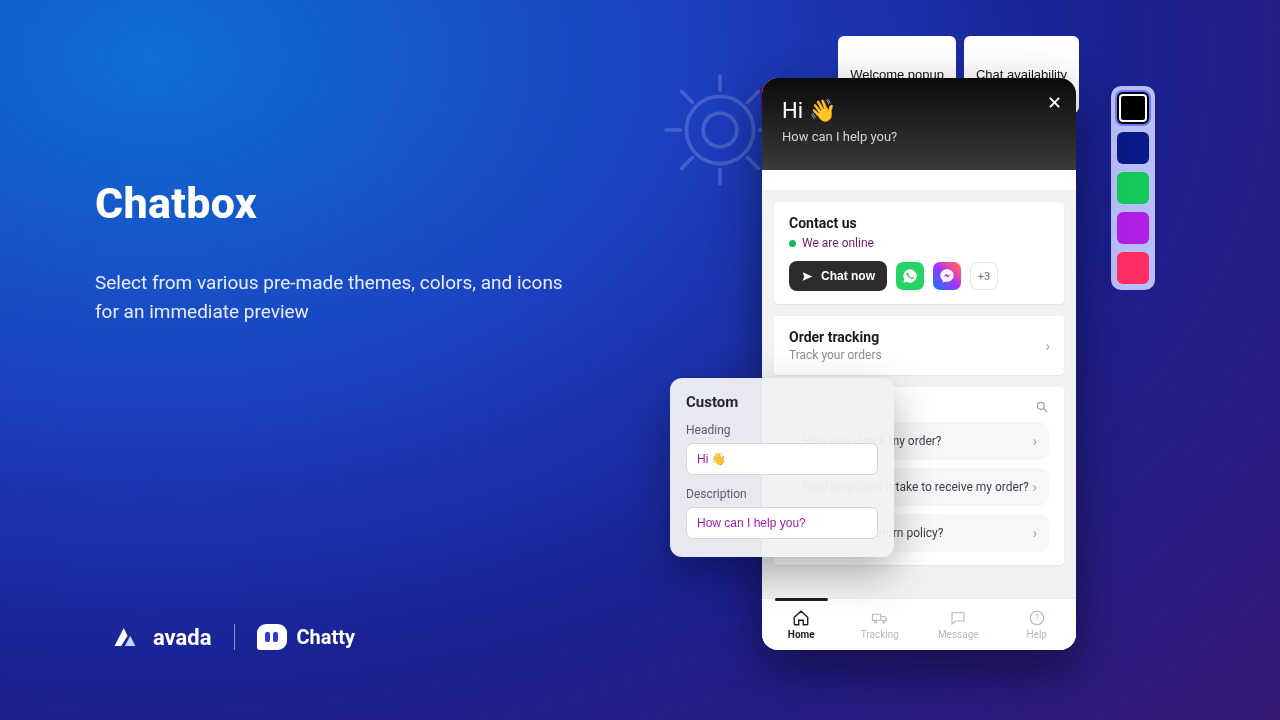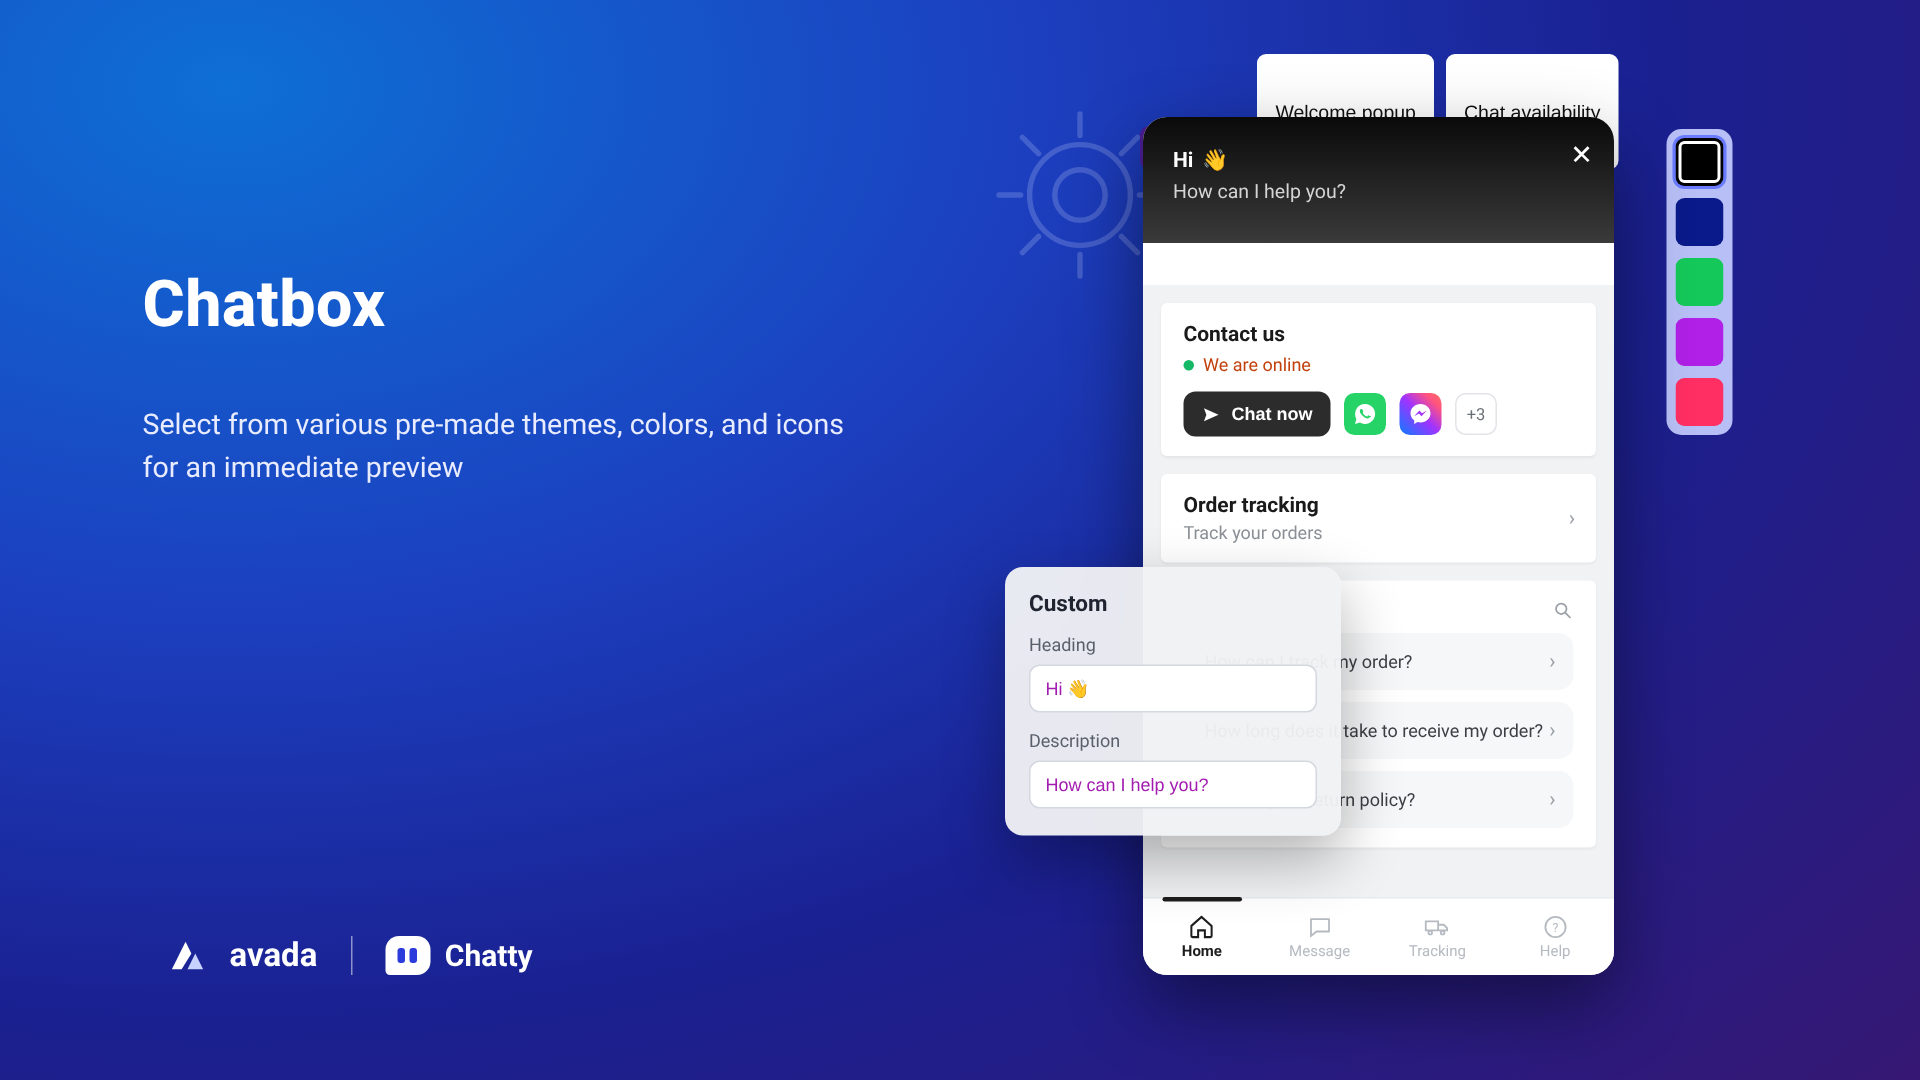--- a/index.html
+++ b/index.html
@@ -34,27 +34,27 @@
   .tab.active { background:#4c1d95; color:#fff;margin-top:48px; }
 
   
   .swatches { position:absolute; top:86px; right:125px; background:#b7bff6; padding:6px; border-radius:10px; display:flex; flex-direction:column; gap:8px; }
   .swatch { width:32px; height:32px; border-radius:6px; cursor:pointer; border:2px solid transparent; }
   .swatch.sel { outline:2px solid #fff; outline-offset:-4px; box-shadow:0 0 0 2px #6a7bff; }
 
   
   .chat { position:absolute; top:78px; left:762px; width:314px; height:572px; background:#fff; border-radius:16px; overflow:hidden; box-shadow:0 20px 50px rgba(0,0,0,.45); }
   .chat-head { background:linear-gradient(#0a0a0a,#3a3a3a); padding:20px 20px 26px; position:relative; }
-  .chat-head h2 { font-size:14px; font-weight:700; display:flex; gap:6px; align-items:center; }
+  .chat-head h2 { font-size:22px; font-weight:400; display:flex; gap:6px; align-items:center; }
   .chat-head p { color:#d5d5d5; font-size:13px; margin-top:6px; }
   .chat-close { position:absolute; top:14px; right:14px; color:#fff; font-size:18px; cursor:pointer; background:none; border:none; }
   .chat-body { position:absolute; top:112px; bottom:52px; left:0; right:0; background:#f1f2f4; padding:0 12px 12px; overflow:hidden; }
   .card { background:#fff; border-radius:4px; padding:13px 15px; margin-top:12px; box-shadow:0 1px 2px rgba(0,0,0,.06); position:relative; }
   .card-title { font-size:14px; font-weight:700; color:#1a1a1a; }
-  .status { display:flex; align-items:center; gap:6px; font-size:12px; color:#c2410c; margin-top:5px; }
+  .status { display:flex; align-items:center; gap:6px; font-size:12px; color:#701a75; margin-top:5px; }
   .dot { width:7px; height:7px; background:#14b866; border-radius:50%; }
   .card-actions { display:flex; align-items:center; gap:9px; margin-top:11px; }
   .chat-now { background:#2c2c2c; color:#fff; border:none; border-radius:8px; padding:8px 12px; font-size:12px; font-weight:600; display:flex; gap:7px; align-items:center; cursor:pointer; }
   .app-icon { width:28px; height:28px; border-radius:7px; display:flex; align-items:center; justify-content:center; }
   .whatsapp { background:#25D366; }
   .messenger { background:linear-gradient(45deg,#0a7cff,#a033ff 50%,#ff5280 80%,#ff7061); }
   .more { font-size:11px; color:#6b6f76; width:28px; height:28px; border:1px solid #e2e4e8; border-radius:7px; display:flex; align-items:center; justify-content:center; }
   .card-sub { font-size:12px; color:#8b8f96; margin-top:3px; }
   .chev { position:absolute; right:14px; top:50%; transform:translateY(-50%); color:#9aa0a6; font-size:14px; }
   .search-line { display:flex; align-items:center; justify-content:flex-end; color:#9aa0a6; }
@@ -188,31 +188,31 @@
 
   <div class="tabbar">
     <div class="t active">
       <svg width="18" height="18" viewBox="0 0 24 24">
           <path d="M3 11 12 3l9 8v9a1 1 0 0 1-1 1h-5v-6h-6v6H4a1 1 0 0 1-1-1v-9z" fill="none" stroke="currentColor" stroke-width="1.8"></path>
         </svg>
       <span>Home</span>
     </div>
     <div class="t">
       <svg width="18" height="18" viewBox="0 0 24 24">
-          <path d="M4 5h16v11H9l-5 4V5z" fill="none" stroke="currentColor" stroke-width="1.6"></path>
-        </svg>
-      <span>Message</span>
-    </div>
-    <div class="t">
-      <svg width="18" height="18" viewBox="0 0 24 24">
           <path d="M2 7h11v8H2zM13 10h5l3 3v2h-8z" fill="none" stroke="currentColor" stroke-width="1.6"></path>
           <circle cx="6" cy="17" r="1.6" fill="none" stroke="currentColor" stroke-width="1.6"></circle>
           <circle cx="17" cy="17" r="1.6" fill="none" stroke="currentColor" stroke-width="1.6"></circle>
         </svg>
       <span>Tracking</span>
+    </div>
+    <div class="t">
+      <svg width="18" height="18" viewBox="0 0 24 24">
+          <path d="M4 5h16v11H9l-5 4V5z" fill="none" stroke="currentColor" stroke-width="1.6"></path>
+        </svg>
+      <span>Message</span>
     </div>
     <div class="t">
       <svg width="18" height="18" viewBox="0 0 24 24">
           <circle cx="12" cy="12" r="9" fill="none" stroke="currentColor" stroke-width="1.6"></circle>
           <text x="12" y="16" text-anchor="middle" font-size="11" fill="currentColor">?</text>
         </svg>
       <span>Help</span>
     </div>
   </div>
 </div>

